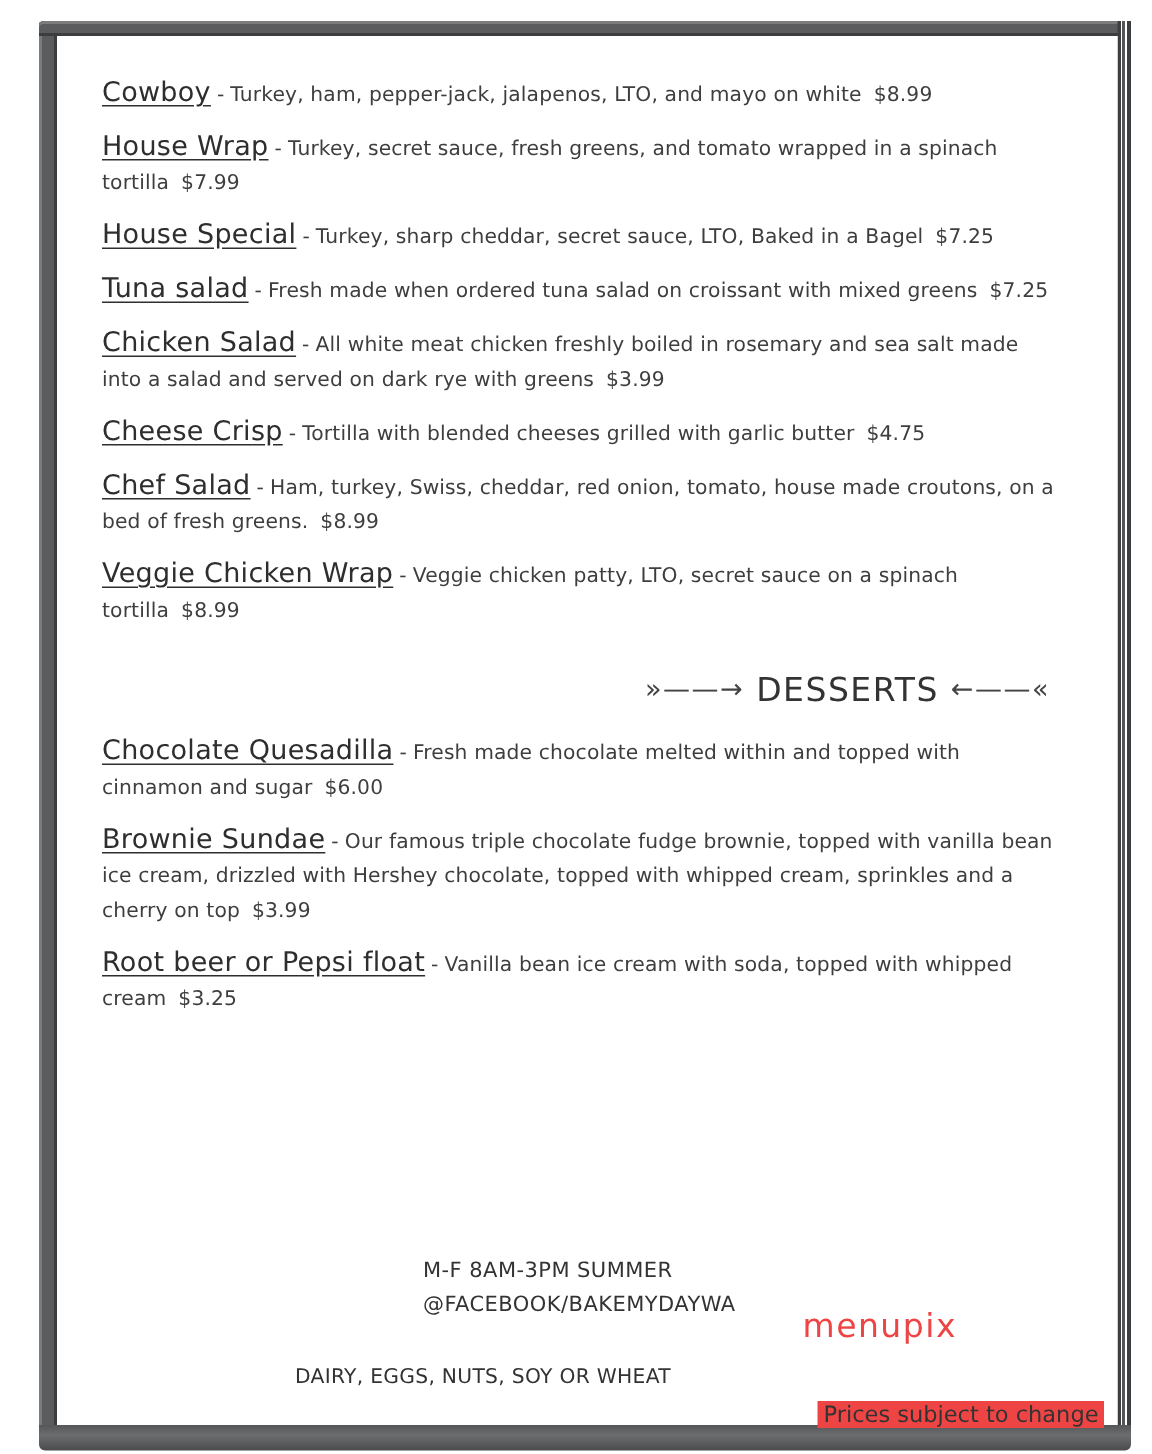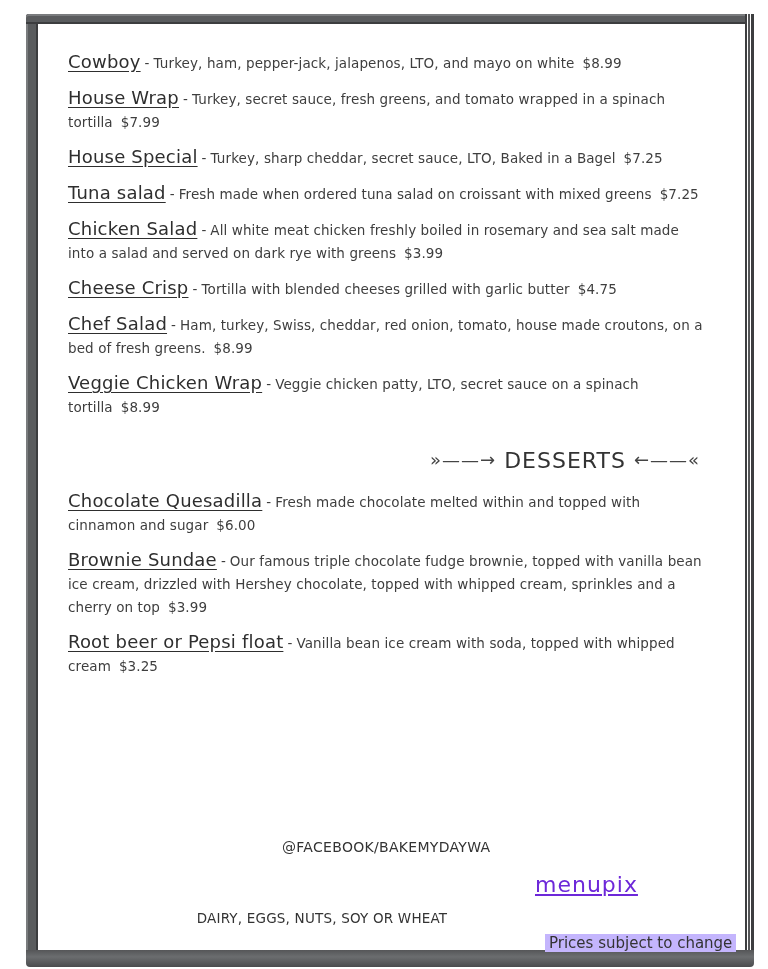--- a/index.html
+++ b/index.html
@@ -49,31 +49,31 @@
       text-align: right; font-size: 22px; color: #333;
       margin: 29px 0 16px; letter-spacing: 1px;
     }
     .arrow { display: inline-block; font-size: 18px; vertical-align: 2px; margin: 0 8px; color:#444; }
     .hours {
       position: absolute; left: 282px; top: 836px; font-size: 14px;
       line-height: 22.5px; color: #333; letter-spacing: 0.3px;
     }
     .watermark {
       position: absolute; left: 535px; top: 872px; font-size: 22px;
-      color: #6d28d9; letter-spacing: 1px; text-decoration: underline;
+      color: #ef4444; letter-spacing: 1px;
     }
     .caution {
       position: absolute; left: 60px; top: 907px; width: 660px;
       text-align: center; font-size: 13.5px; line-height: 22px; color: #333;
       letter-spacing: 0.2px;
     }
     .caution .l2 { position: relative; left: -68px; }
     .disclaimer {
       position: absolute; left: 545px; top: 934px; font-size: 15px; color: #333;
-      background: #c4b5fd; padding: 0 4px; text-align: center;
+      background: #ef4444; padding: 0 4px; text-align: center;
     }
   </style>
 </head>
 <body>
 
 <div class="frame-left"></div>
 <div class="frame-top"></div>
 <div class="frame-right"></div>
 <div class="frame-bottom"></div>
 <div class="paper"></div>
@@ -117,20 +117,21 @@
     <div class="item">
       <span class="name">Brownie Sundae</span><span class="sep">-</span><span>Our famous triple chocolate fudge brownie, topped with vanilla bean ice cream, drizzled with Hershey chocolate, topped with whipped cream, sprinkles and a cherry on top</span><span class="price">$3.99</span>
     </div>
     <div class="item">
       <span class="name">Root beer or Pepsi float</span><span class="sep">-</span><span>Vanilla bean ice cream with soda, topped with whipped cream</span><span class="price">$3.25</span>
     </div>
   </div>
 </div>
 
 <div class="hours">
+  <div>M-F 8AM-3PM SUMMER</div>
   <div>@FACEBOOK/BAKEMYDAYWA</div>
 </div>
 
 <div class="watermark">menupix</div>
 
 <div class="caution">
   <div class="l2">DAIRY, EGGS, NUTS, SOY OR WHEAT</div>
 </div>
 
 <div class="disclaimer">Prices subject to change</div>

